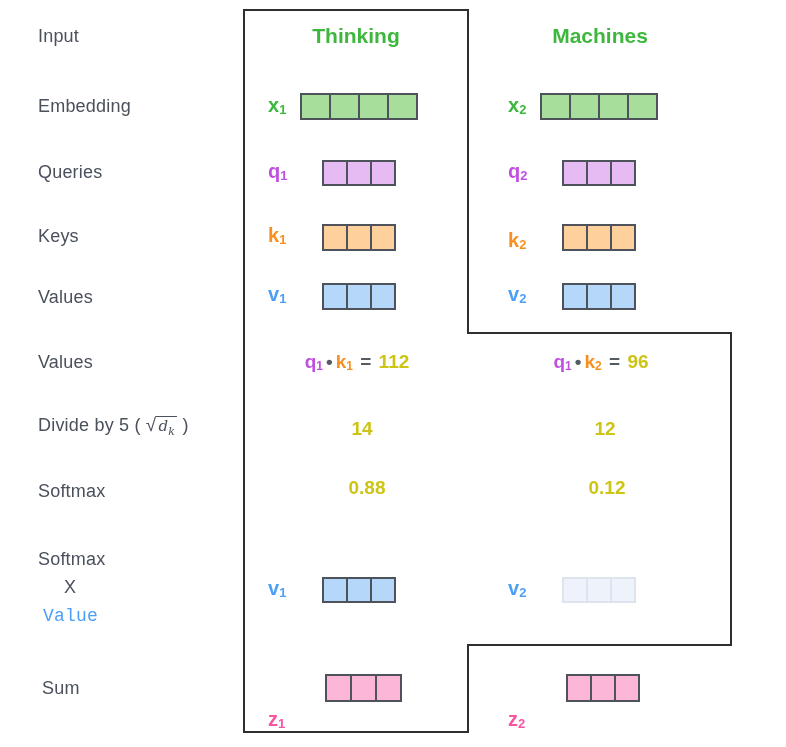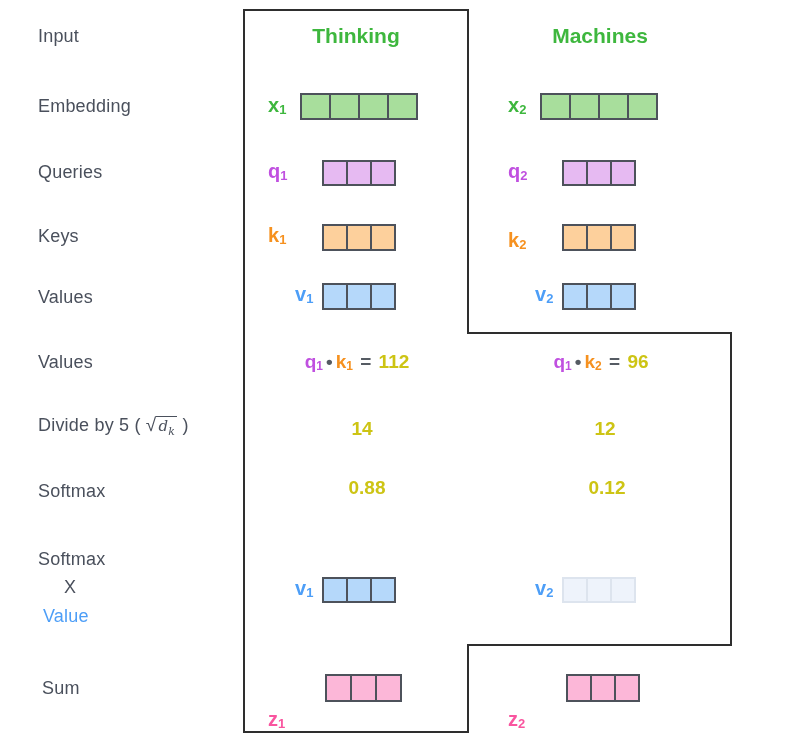--- a/index.html
+++ b/index.html
@@ -6,41 +6,41 @@
   .canvas{
     position:relative;width:786px;height:747px;background:#ffffff;overflow:hidden;
     font-family:"Liberation Sans","DejaVu Sans",sans-serif;
   }
   svg.flow{position:absolute;left:0;top:0;pointer-events:none;}
 
   .lbl{
     position:absolute;color:var(--text-dark);font-size:18px;font-weight:500;
     white-space:nowrap;letter-spacing:.2px;
   }
-  .lbl.blue{color:var(--blue-label);}
+  .lbl.blue{color:var(--blue-label);font-family:Liberation Mono, monospace;}
   .radicand{
     font-family:"DejaVu Serif",serif;font-style:italic;font-size:15px;
     border-top:1.5px solid var(--text-dark);padding:0 2px;
   }
   .radicand sub{font-size:11px;}
   .radical{font-size:19px;}
 
   .header{
     position:absolute;transform:translateX(-50%);color:var(--green-label);
     font-size:21px;font-weight:bold;white-space:nowrap;
   }
 
   .vlabel{
     position:absolute;font-size:20px;font-weight:bold;white-space:nowrap;line-height:22px;
   }
   .vlabel sub{font-size:13px;vertical-align:-2px;}
   .vlabel.green{color:var(--green-label);}
   .vlabel.purple{color:var(--purple-label);}
   .vlabel.orange{color:var(--orange-label);text-align:right;}
-  .vlabel.blue{color:var(--blue-label);margin-left:27px;}
+  .vlabel.blue{color:var(--blue-label);}
   .vlabel.pink{color:var(--pink-label);margin-top:32px;}
 
   .cells{position:absolute;display:flex;}
   .cell{box-sizing:border-box;border:2px solid var(--cell-border);}
   .cell + .cell{margin-left:-2px;}
   .cells.green .cell{width:31px;height:27px;background:var(--green-fill);}
   .cells.purple .cell{width:26px;height:26px;background:var(--purple-fill);}
   .cells.orange .cell{width:26px;height:27px;background:var(--orange-fill);}
   .cells.blue .cell{width:26px;height:27px;background:var(--blue-fill);}
   .cells.blue-sm .cell{width:26px;height:26px;background:var(--blue-fill);}

